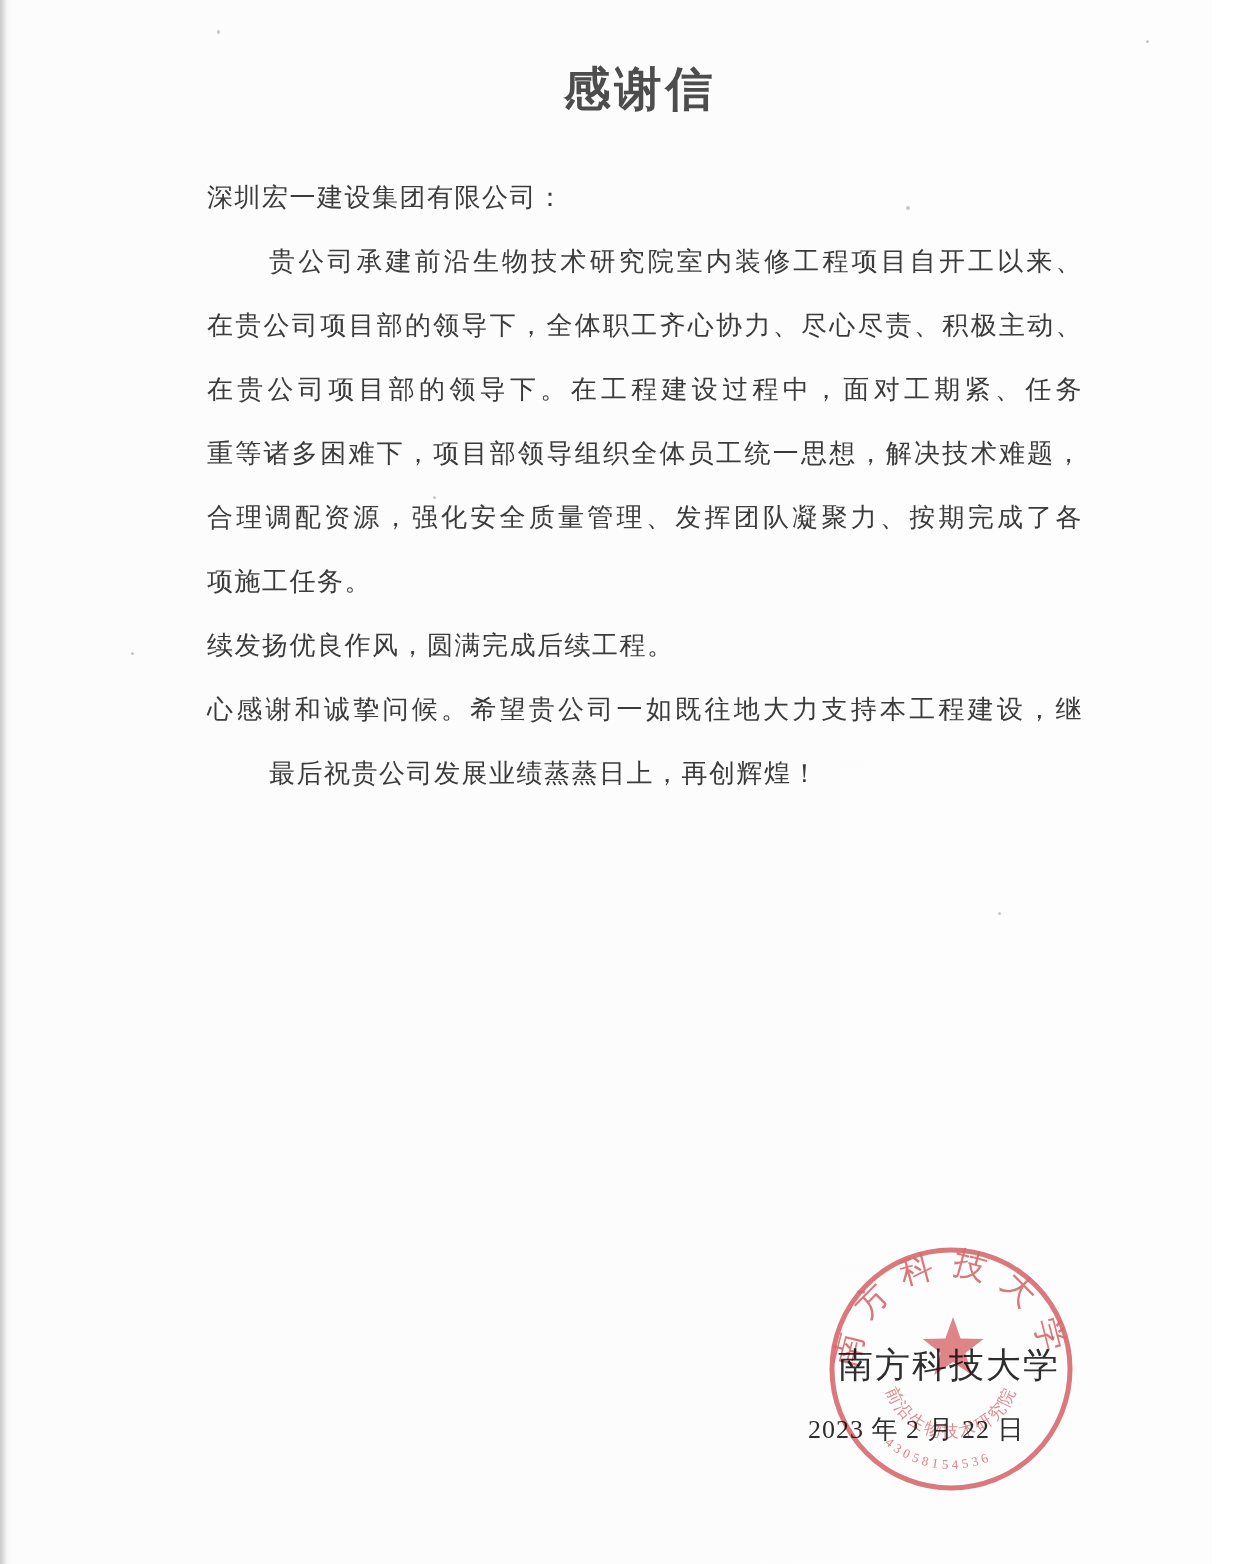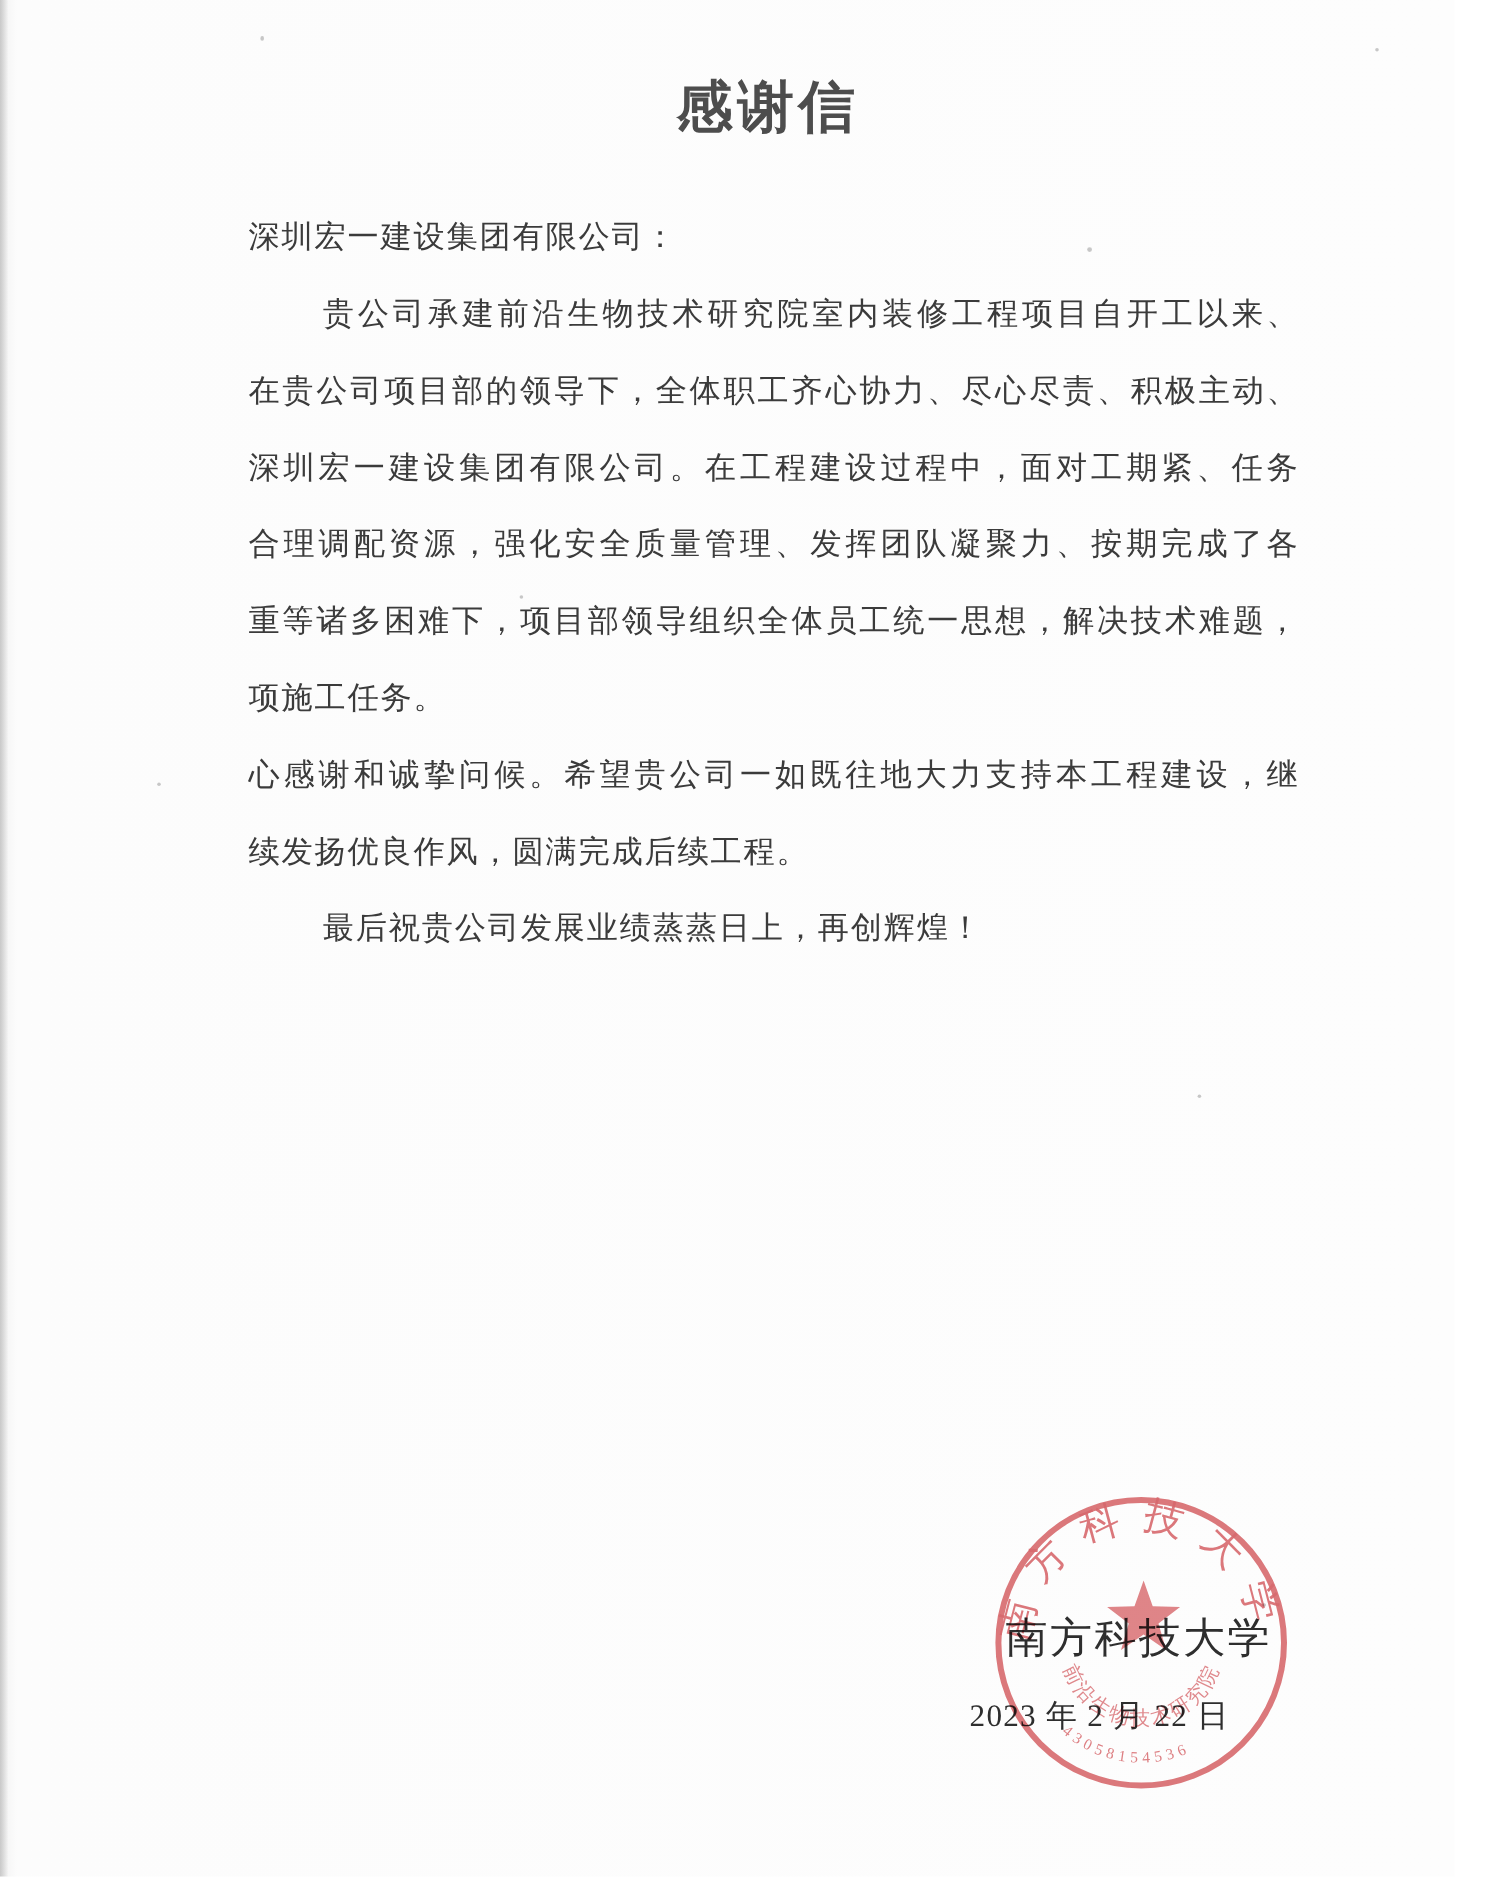--- a/index.html
+++ b/index.html
@@ -96,26 +96,26 @@
 <div class="page">
 
   <div class="scan-edge"></div>
 
   <div class="title">感谢信</div>
 
   <div class="letter-body">
     <div class="line">深圳宏一建设集团有限公司：</div>
     <div class="line just indent">贵公司承建前沿生物技术研究院室内装修工程项目自开工以来、</div>
     <div class="line just">在贵公司项目部的领导下，全体职工齐心协力、尽心尽责、积极主动、</div>
-    <div class="line just">深圳宏一建设集团有限公司。在工程建设过程中，面对工期紧、任务</div>
+    <div class="line just">在贵公司项目部的领导下。在工程建设过程中，面对工期紧、任务</div>
+    <div class="line just">重等诸多困难下，项目部领导组织全体员工统一思想，解决技术难题，</div>
     <div class="line just">合理调配资源，强化安全质量管理、发挥团队凝聚力、按期完成了各</div>
-    <div class="line just">重等诸多困难下，项目部领导组织全体员工统一思想，解决技术难题，</div>
     <div class="line">项施工任务。</div>
+    <div class="line">续发扬优良作风，圆满完成后续工程。</div>
     <div class="line just">心感谢和诚挚问候。希望贵公司一如既往地大力支持本工程建设，继</div>
-    <div class="line">续发扬优良作风，圆满完成后续工程。</div>
     <div class="line indent">最后祝贵公司发展业绩蒸蒸日上，再创辉煌！</div>
   </div>
 
   <div class="signature">南方科技大学</div>
   <div class="sig-date">2023 年 2 月 22 日</div>
 
   <svg class="stamp" viewBox="0 0 252 252" xmlns="http://www.w3.org/2000/svg">
     <defs>
       <path id="ringTop" d="M 42,165 A 93,93 0 1 1 210,165" fill="none"></path>
       <path id="innerArc" d="M 59,138 A 68,68 0 0 0 193,138" fill="none"></path>

